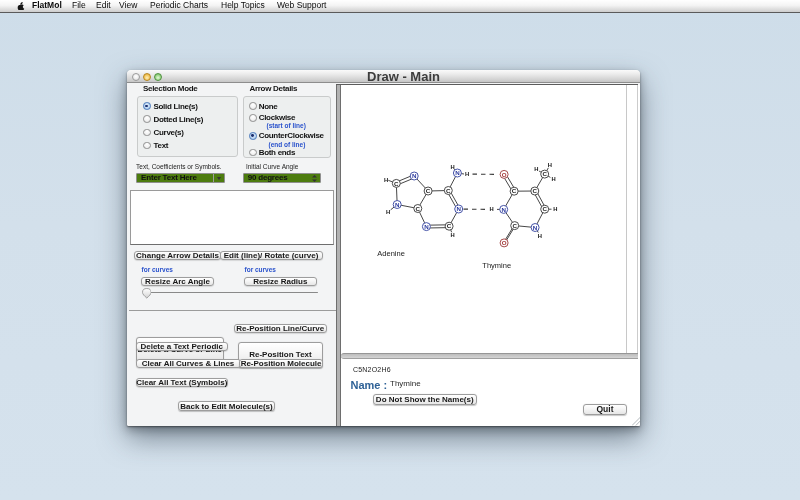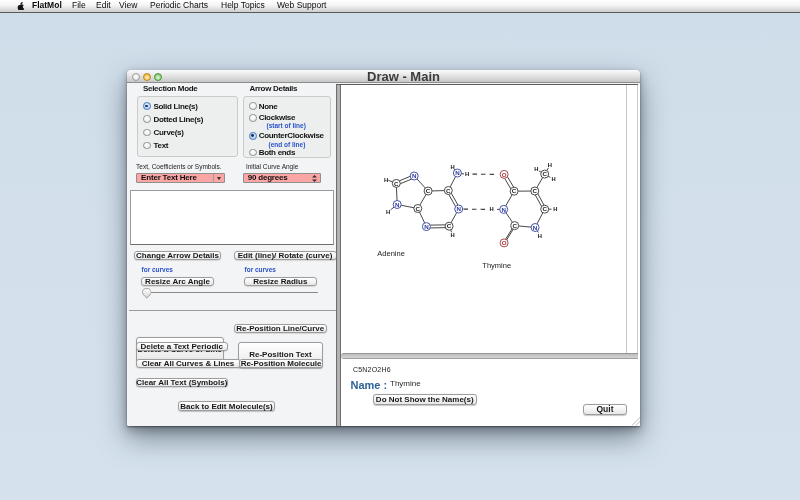--- a/index.html
+++ b/index.html
@@ -13,21 +13,21 @@
 #title{position:absolute;left:0;top:1px;width:554px;text-align:center;font-size:13px;font-weight:bold;color:#3c3c3c;line-height:11px}
 .gbox{position:absolute;box-sizing:border-box;border:1px solid #c9cbcb;border-radius:3px;background:#edefef}
 .glabel{position:absolute;font-size:8px;font-weight:bold;letter-spacing:-0.3px;color:#151515;white-space:nowrap}
 .radio{position:absolute;width:7.5px;height:7.5px;border-radius:50%;box-sizing:border-box;border:1px solid #8f8f8f;background:radial-gradient(circle at 50% 30%,#ffffff 0%,#f2f2f2 55%,#d9d9d9 100%)}
 .radio.sel{border:1.2px solid #4a79bb;background:radial-gradient(circle at 50% 40%,#ddebfa 0%,#bed7f2 55%,#93b9e4 100%)}
 .radio.sel::after{content:"";position:absolute;left:1.35px;top:1.35px;width:2.8px;height:2.8px;border-radius:50%;background:#1c2f6e}
 .rlabel{position:absolute;font-size:8px;font-weight:bold;letter-spacing:-0.3px;color:#111;white-space:nowrap}
 .blue{color:#2a52cc;font-weight:bold;position:absolute;white-space:nowrap}
 .small-label{position:absolute;font-size:6.5px;color:#222;white-space:nowrap}
 .btn{position:absolute;box-sizing:border-box;border:1px solid #9d9d9d;border-radius:3px;background:linear-gradient(180deg,#ffffff 0%,#f5f5f5 45%,#e6e6e6 100%);box-shadow:0 0.5px 1px rgba(0,0,0,.22);font-weight:bold;font-size:8px;color:#181818;display:flex;align-items:center;justify-content:center;white-space:nowrap;font-family:"Liberation Sans",sans-serif}
-.combo{position:absolute;box-sizing:border-box;border:1px solid #8f8f8f;border-radius:1px;background:#fca5a5;font-size:8px;font-weight:bold;letter-spacing:-0.2px;color:#111;display:flex;align-items:center;white-space:nowrap}
+.combo{position:absolute;box-sizing:border-box;border:1px solid #8f8f8f;border-radius:1px;background:#4d7c0f;font-size:8px;font-weight:bold;letter-spacing:-0.2px;color:#111;display:flex;align-items:center;white-space:nowrap}
 </style>
 </head>
 <body>
 <div id="menubar">
   <svg class="abs" style="left:16.5px;top:1px" width="8.5" height="9" viewBox="0 0 100 100">
       <path fill="#151515" d="M66 10c2 9-2 17-7 22-5 6-13 10-20 9-2-8 3-16 8-22 5-5 13-9 19-9zM39 44c8 0 13-5 22-5 8 0 14 3 18 8-10 6-13 16-8 27 3 8 8 12 14 15-5 10-12 19-20 19-7 0-9-4-18-4s-12 4-18 4c-10 0-21-18-21-33 0-17 10-31 22-31 4 0 6 0 9 0z"></path>
     </svg>
   <span class="mitem" style="left:32px;font-weight:bold">FlatMol</span>
   <span class="mitem" style="left:72px">File</span>
   <span class="mitem" style="left:96px">Edit</span>
@@ -83,21 +83,21 @@
     <span style="padding-left:4px">90 degrees</span>
     <svg class="abs" style="right:3.5px;top:1.7px" width="5" height="7" viewBox="0 0 10 14">
         <path d="M0 5 L10 5 L5 0 Z" fill="#333"></path>
         <path d="M0 9 L10 9 L5 14 Z" fill="#333"></path>
       </svg>
   </div>
 
   <div class="abs" style="left:3px;top:120px;width:204px;height:55.5px;background:#fff;border:1px solid #9a9a9a;border-bottom:1.5px solid #6e6e6e"></div>
 
   <div class="btn" style="left:7.5px;top:181.5px;width:87px;height:9px">Change Arrow Details</div>
-  <div class="btn" style="left:107px;top:181.5px;width:103px;height:9px">Edit (line)/ Rotate (curve)</div>
+  <div class="btn" style="left:93px;top:181.5px;width:103px;height:9px">Edit (line)/ Rotate (curve)</div>
 
   <div class="blue" style="left:15px;top:196.5px;font-size:6.5px">for curves</div>
   <div class="btn" style="left:14.5px;top:207.5px;width:73px;height:9px">Resize Arc Angle</div>
   <div class="blue" style="left:118px;top:196.5px;font-size:6.5px">for curves</div>
   <div class="btn" style="left:117.5px;top:207.5px;width:72.5px;height:9px">Resize Radius</div>
 
   <div class="abs" style="left:16.4px;top:222.6px;width:174.8px;height:1.4px;background:#898989;border-radius:1px"></div>
   <svg class="abs" style="left:15px;top:218.8px" width="9.6" height="10.6" viewBox="0 0 9.6 10.6">
       <defs>
         <linearGradient id="thg" x1="0" y1="0" x2="0" y2="1">

